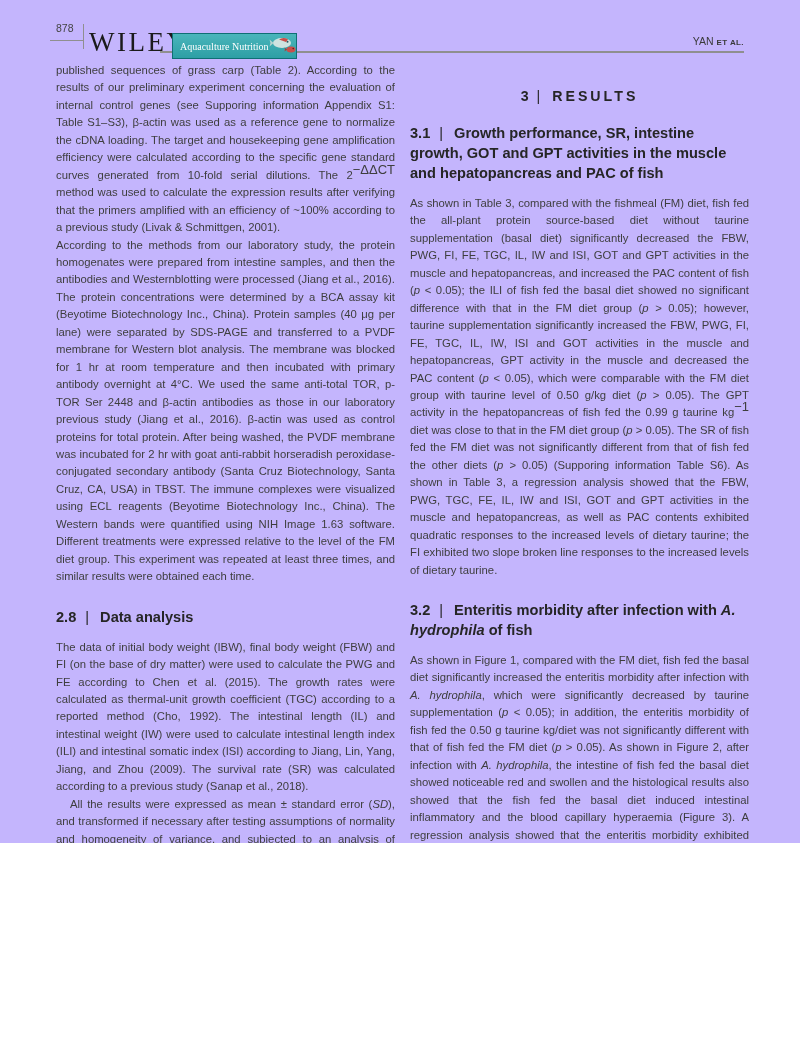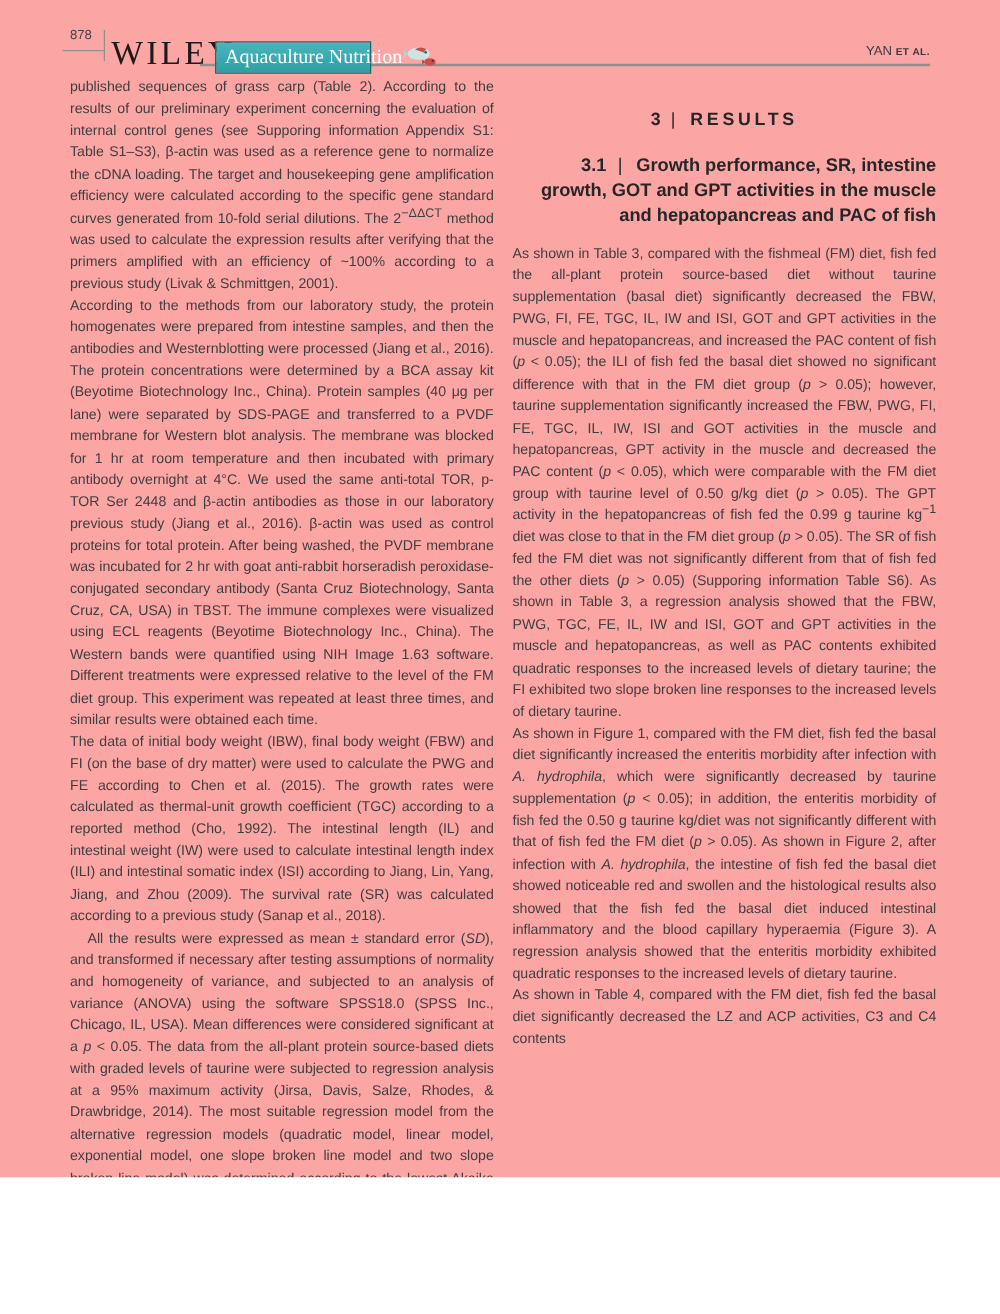--- a/index.html
+++ b/index.html
@@ -1,48 +1,48 @@
 <!DOCTYPE html>
 <html><head>
 <meta charset="utf-8">
 <style>
   html,body{margin:0;padding:0;background:#ffffff;}
-  .page{position:relative;width:800px;height:942px;background:#fca5a5;overflow:hidden;
+  .page{position:relative;width:800px;height:843px;background:#c4b5fd;overflow:hidden;
         font-family:"Liberation Sans","DejaVu Sans",sans-serif;color:#3e3e3e;}
 
   
   .header{position:absolute;left:50px;top:22px;width:694px;height:38px;}
   .pn{position:absolute;left:6px;top:0;font-size:10.5px;color:#444;}
   .pn-underline{position:absolute;left:0;top:18px;width:33px;height:1px;background:#8f8f8f;}
   .vbar{position:absolute;left:33px;top:2px;width:1px;height:25px;background:#8f8f8f;}
   .wiley{position:absolute;left:39px;top:7px;font-family:"Liberation Serif","DejaVu Serif",serif;
          font-size:27px;line-height:27px;letter-spacing:2.5px;color:#1b1b1b;}
   .main-rule{position:absolute;left:110px;top:29px;width:584px;height:2px;background:#8f8f8f;}
   .banner{position:absolute;left:122px;top:11px;width:125px;height:26px;z-index:2;
           display:flex;align-items:center;box-sizing:border-box;
           background:linear-gradient(180deg,#4ab5bb 0%,#2d9fa5 100%);
           border:1px solid #0f6f75;}
-  .banner-text{font-family:"Liberation Serif","DejaVu Serif",serif;font-size:16px;color:#ffffff;
+  .banner-text{font-family:"Liberation Serif","DejaVu Serif",serif;font-size:10px;color:#ffffff;
                padding-left:7px;white-space:nowrap;flex:1;}
   .fish-icon{display:block;margin-right:3px;}
   .running-head{position:absolute;right:0;top:13px;font-size:10.5px;color:#3a3a3a;white-space:nowrap;}
   .running-head .etal{font-size:8px;letter-spacing:0.4px;font-weight:bold;}
 
   
   .cols{position:absolute;left:56px;top:62px;width:692px;display:flex;gap:15px;}
   .col{flex:0 0 339px;width:339px;}
   p.body{font-size:11.3px;line-height:17.45px;text-align:justify;margin:0;color:#3e3e3e;}
   p.body.indent{text-indent:14px;}
   p.body i{font-style:italic;}
-  sup{font-size:10px;vertical-align:super;line-height:0;}
+  sup{font-size:13px;vertical-align:super;line-height:0;}
 
   .h-sub{font-size:14.6px;font-weight:bold;color:#262626;margin:21px 0 12px;line-height:20px;}
   .h-sub .num{margin-right:9px;}
   .h-sub .pipe{font-weight:400;margin-right:11px;}
-  .h-sub-31{margin-top:18px;text-align:right;}
+  .h-sub-31{margin-top:18px;}
   .h-main{font-size:14.2px;font-weight:bold;letter-spacing:3px;color:#262626;margin:25px 0 10px;line-height:18px;text-align:center;}
   .h-main .pipe{letter-spacing:0;margin:0 12px 0 5px;font-weight:400;}
 </style>
 </head>
 <body>
 
 <div class="page">
 
   <div class="header">
     <span class="pn">878</span>
@@ -67,34 +67,40 @@
     <span class="running-head"><span>YAN</span> <span class="etal">ET AL.</span></span>
   </div>
 
   <div class="cols">
 
     <div class="col">
       <p class="body">published sequences of grass carp (Table 2). According to the results of our preliminary experiment concerning the evaluation of internal control genes (see Supporing information Appendix S1: Table S1–S3), β-actin was used as a reference gene to normalize the cDNA loading. The target and housekeeping gene amplification efficiency were calculated according to the specific gene standard curves generated from 10-fold serial dilutions. The 2<sup>−ΔΔCT</sup> method was used to calculate the expression results after verifying that the primers amplified with an efficiency of ~100% according to a previous study (Livak &amp; Schmittgen, 2001).</p>
 
       <p class="body">According to the methods from our laboratory study, the protein homogenates were prepared from intestine samples, and then the antibodies and Westernblotting were processed (Jiang et al., 2016). The protein concentrations were determined by a BCA assay kit (Beyotime Biotechnology Inc., China). Protein samples (40 μg per lane) were separated by SDS-PAGE and transferred to a PVDF membrane for Western blot analysis. The membrane was blocked for 1 hr at room temperature and then incubated with primary antibody overnight at 4°C. We used the same anti-total TOR, p-TOR Ser 2448 and β-actin antibodies as those in our laboratory previous study (Jiang et al., 2016). β-actin was used as control proteins for total protein. After being washed, the PVDF membrane was incubated for 2 hr with goat anti-rabbit horseradish peroxidase-conjugated secondary antibody (Santa Cruz Biotechnology, Santa Cruz, CA, USA) in TBST. The immune complexes were visualized using ECL reagents (Beyotime Biotechnology Inc., China). The Western bands were quantified using NIH Image 1.63 software. Different treatments were expressed relative to the level of the FM diet group. This experiment was repeated at least three times, and similar results were obtained each time.</p>
 
+      <div class="h-sub">
+        <span class="num">2.8</span><span class="pipe">|</span><span>Data analysis</span>
+      </div>
       <p class="body">The data of initial body weight (IBW), final body weight (FBW) and FI (on the base of dry matter) were used to calculate the PWG and FE according to Chen et al. (2015). The growth rates were calculated as thermal-unit growth coefficient (TGC) according to a reported method (Cho, 1992). The intestinal length (IL) and intestinal weight (IW) were used to calculate intestinal length index (ILI) and intestinal somatic index (ISI) according to Jiang, Lin, Yang, Jiang, and Zhou (2009). The survival rate (SR) was calculated according to a previous study (Sanap et al., 2018).</p>
       <p class="body indent">All the results were expressed as mean ± standard error (<i>SD</i>), and transformed if necessary after testing assumptions of normality and homogeneity of variance, and subjected to an analysis of variance (ANOVA) using the software SPSS18.0 (SPSS Inc., Chicago, IL, USA). Mean differences were considered significant at a <i>p</i> &lt; 0.05. The data from the all-plant protein source-based diets with graded levels of taurine were subjected to regression analysis at a 95% maximum activity (Jirsa, Davis, Salze, Rhodes, &amp; Drawbridge, 2014). The most suitable regression model from the alternative regression models (quadratic model, linear model, exponential model, one slope broken line model and two slope broken line model) was determined according to the lowest Akaike information</p>
     </div>
 
     <div class="col">
 
       <div class="h-main">
         <span>3</span><span class="pipe">|</span><span>RESULTS</span>
       </div>
 
       <div class="h-sub h-sub-31">
         <span class="num">3.1</span><span class="pipe">|</span><span>Growth performance, SR, intestine growth, GOT and GPT activities in the muscle and hepatopancreas and PAC of fish</span>
       </div>
       <p class="body">As shown in Table 3, compared with the fishmeal (FM) diet, fish fed the all-plant protein source-based diet without taurine supplementation (basal diet) significantly decreased the FBW, PWG, FI, FE, TGC, IL, IW and ISI, GOT and GPT activities in the muscle and hepatopancreas, and increased the PAC content of fish (<i>p</i> &lt; 0.05); the ILI of fish fed the basal diet showed no significant difference with that in the FM diet group (<i>p</i> &gt; 0.05); however, taurine supplementation significantly increased the FBW, PWG, FI, FE, TGC, IL, IW, ISI and GOT activities in the muscle and hepatopancreas, GPT activity in the muscle and decreased the PAC content (<i>p</i> &lt; 0.05), which were comparable with the FM diet group with taurine level of 0.50 g/kg diet (<i>p</i> &gt; 0.05). The GPT activity in the hepatopancreas of fish fed the 0.99 g taurine kg<sup>−1</sup> diet was close to that in the FM diet group (<i>p</i> &gt; 0.05). The SR of fish fed the FM diet was not significantly different from that of fish fed the other diets (<i>p</i> &gt; 0.05) (Supporing information Table S6). As shown in Table 3, a regression analysis showed that the FBW, PWG, TGC, FE, IL, IW and ISI, GOT and GPT activities in the muscle and hepatopancreas, as well as PAC contents exhibited quadratic responses to the increased levels of dietary taurine; the FI exhibited two slope broken line responses to the increased levels of dietary taurine.</p>
 
+      <div class="h-sub">
+        <span class="num">3.2</span><span class="pipe">|</span><span>Enteritis morbidity after infection with <i>A. hydrophila</i> of fish</span>
+      </div>
       <p class="body">As shown in Figure 1, compared with the FM diet, fish fed the basal diet significantly increased the enteritis morbidity after infection with <i>A. hydrophila</i>, which were significantly decreased by taurine supplementation (<i>p</i> &lt; 0.05); in addition, the enteritis morbidity of fish fed the 0.50 g taurine kg/diet was not significantly different with that of fish fed the FM diet (<i>p</i> &gt; 0.05). As shown in Figure 2, after infection with <i>A. hydrophila</i>, the intestine of fish fed the basal diet showed noticeable red and swollen and the histological results also showed that the fish fed the basal diet induced intestinal inflammatory and the blood capillary hyperaemia (Figure 3). A regression analysis showed that the enteritis morbidity exhibited quadratic responses to the increased levels of dietary taurine.</p>
 
       <p class="body">As shown in Table 4, compared with the FM diet, fish fed the basal diet significantly decreased the LZ and ACP activities, C3 and C4 contents</p>
     </div>
 
   </div>
 </div>
 
 </body></html>

